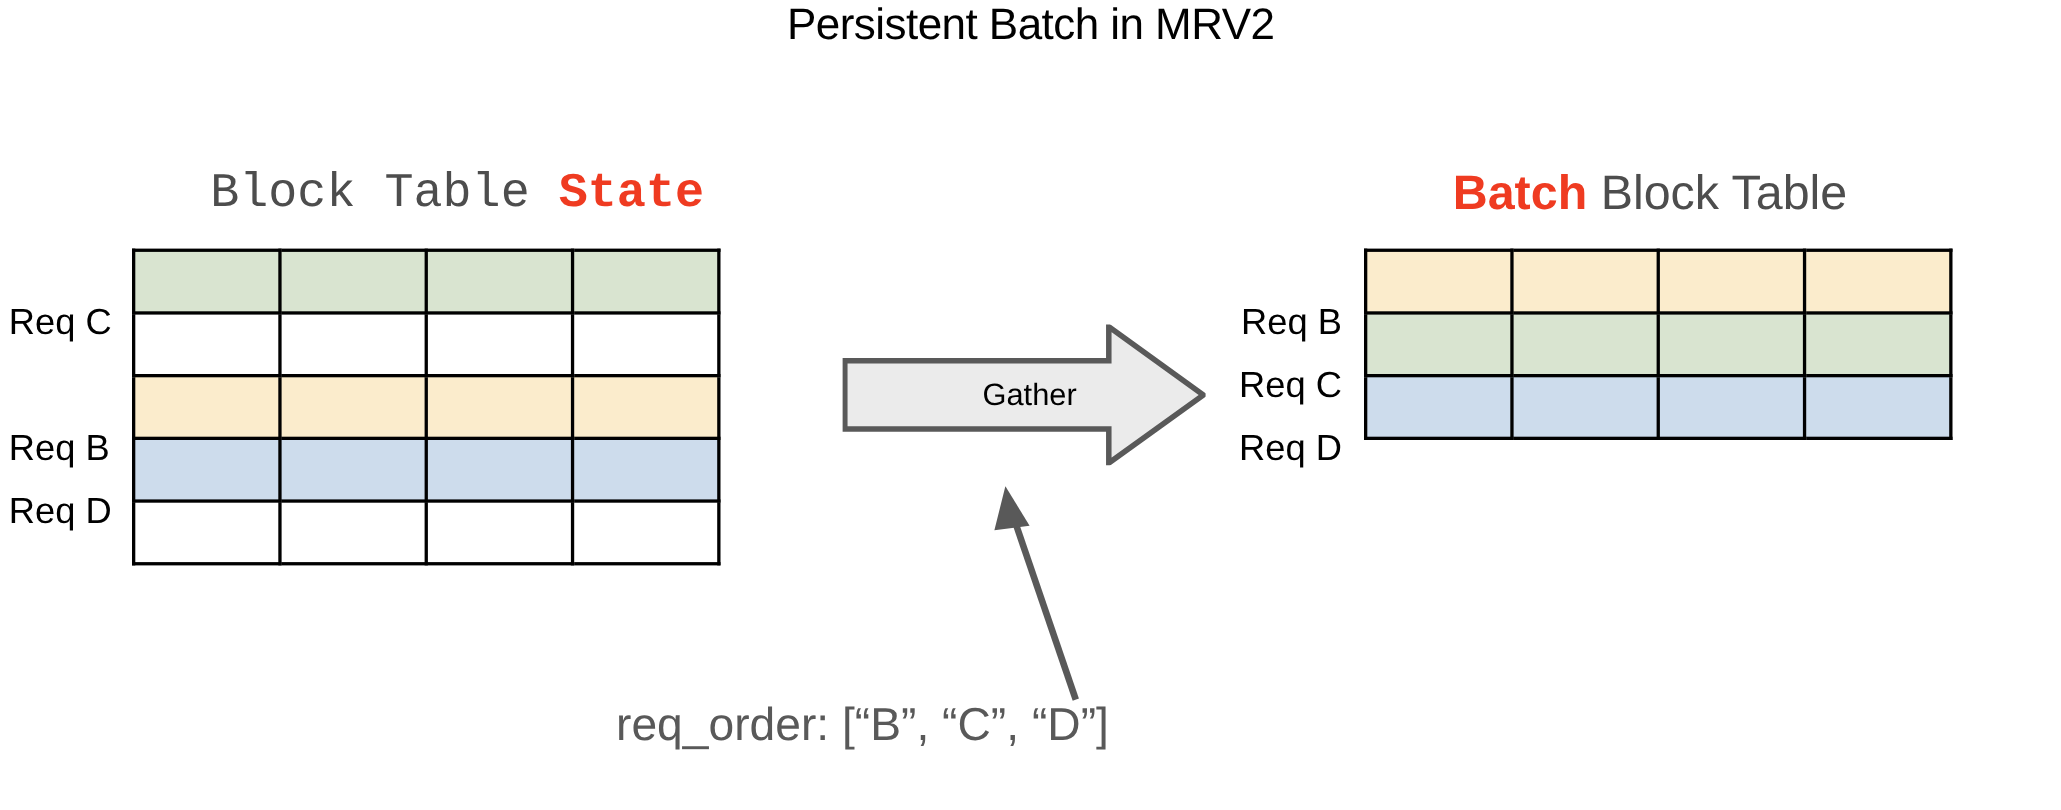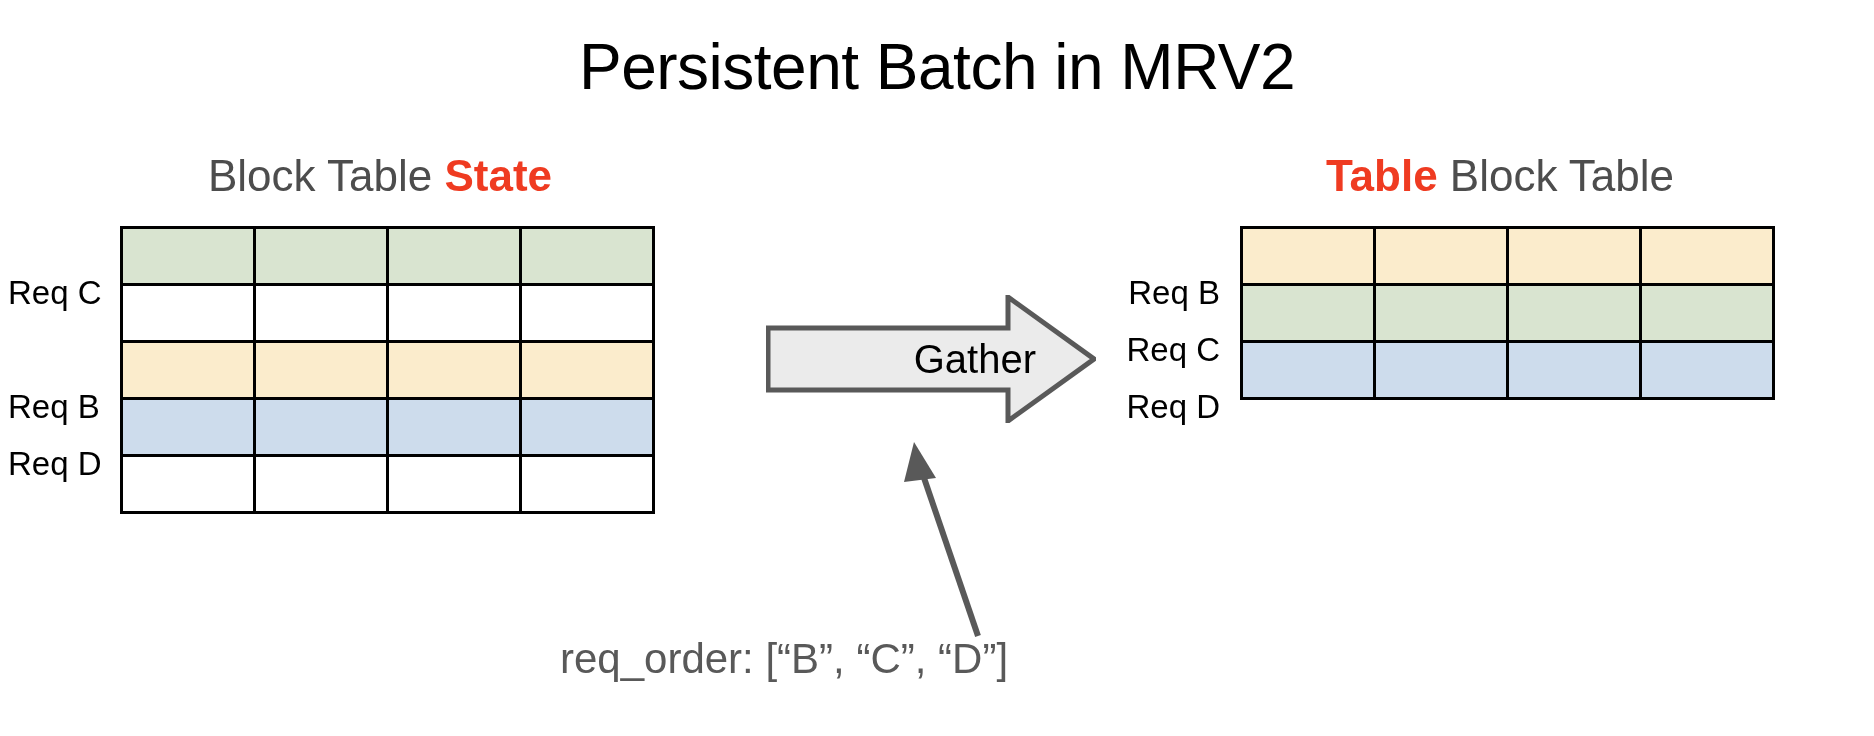--- a/index.html
+++ b/index.html
@@ -13,24 +13,24 @@
     position: relative;
     overflow: hidden;
     font-family: "Liberation Sans", sans-serif;
     -webkit-font-smoothing: antialiased;
   }
 
   
   #slide-title {
     position: absolute;
     left: 0;
-    top: 32px;
+    top: 0;
     width: 1874px;
     text-align: center;
-    font-size: 64px;
+    font-size: 40px;
     line-height: 1.1;
     color: #000000;
     font-weight: 400;
     letter-spacing: -0.5px;
   }
 
   
   .panel-heading {
     position: absolute;
     font-size: 44px;
@@ -40,21 +40,22 @@
     white-space: nowrap;
   }
   .panel-heading .accent {
     color: #ef3b21;
     font-weight: 700;
   }
   #left-heading {
     left: 120px;
     top: 152px;
     width: 520px;
-    text-align: center;
+    text-align: right;
+    font-family: Liberation Mono, monospace;
   }
   #right-heading {
     left: 1240px;
     top: 152px;
     width: 520px;
     text-align: center;
   }
 
   
   .block-table {
@@ -103,25 +104,26 @@
     left: 766px;
     top: 295px;
     width: 330px;
     height: 128px;
   }
   #gather-label {
     position: absolute;
     left: 766px;
     top: 320px;
     width: 270px;
-    text-align: right;
-    font-size: 40px;
+    text-align: center;
+    font-size: 28px;
     line-height: 78px;
     color: #000000;
     white-space: nowrap;
+    padding-left: 35px;
   }
 
   
   #req-order-pointer {
     position: absolute;
     left: 900px;
     top: 440px;
     width: 130px;
     height: 200px;
   }
@@ -141,21 +143,21 @@
 </head>
 <body>
 
 <div id="slide-title">Persistent Batch in MRV2</div>
 
 <div id="left-heading" class="panel-heading">
   <span>Block Table </span><span class="accent">State</span>
 </div>
 
 <div id="right-heading" class="panel-heading">
-  <span class="accent">Table</span><span> Block Table</span>
+  <span class="accent">Batch</span><span> Block Table</span>
 </div>
 
 <table id="state-table" class="block-table">
   <tbody>
       <tr>
         <td class="c-green"></td>
         <td class="c-green"></td>
         <td class="c-green"></td>
         <td class="c-green"></td>
       </tr>

